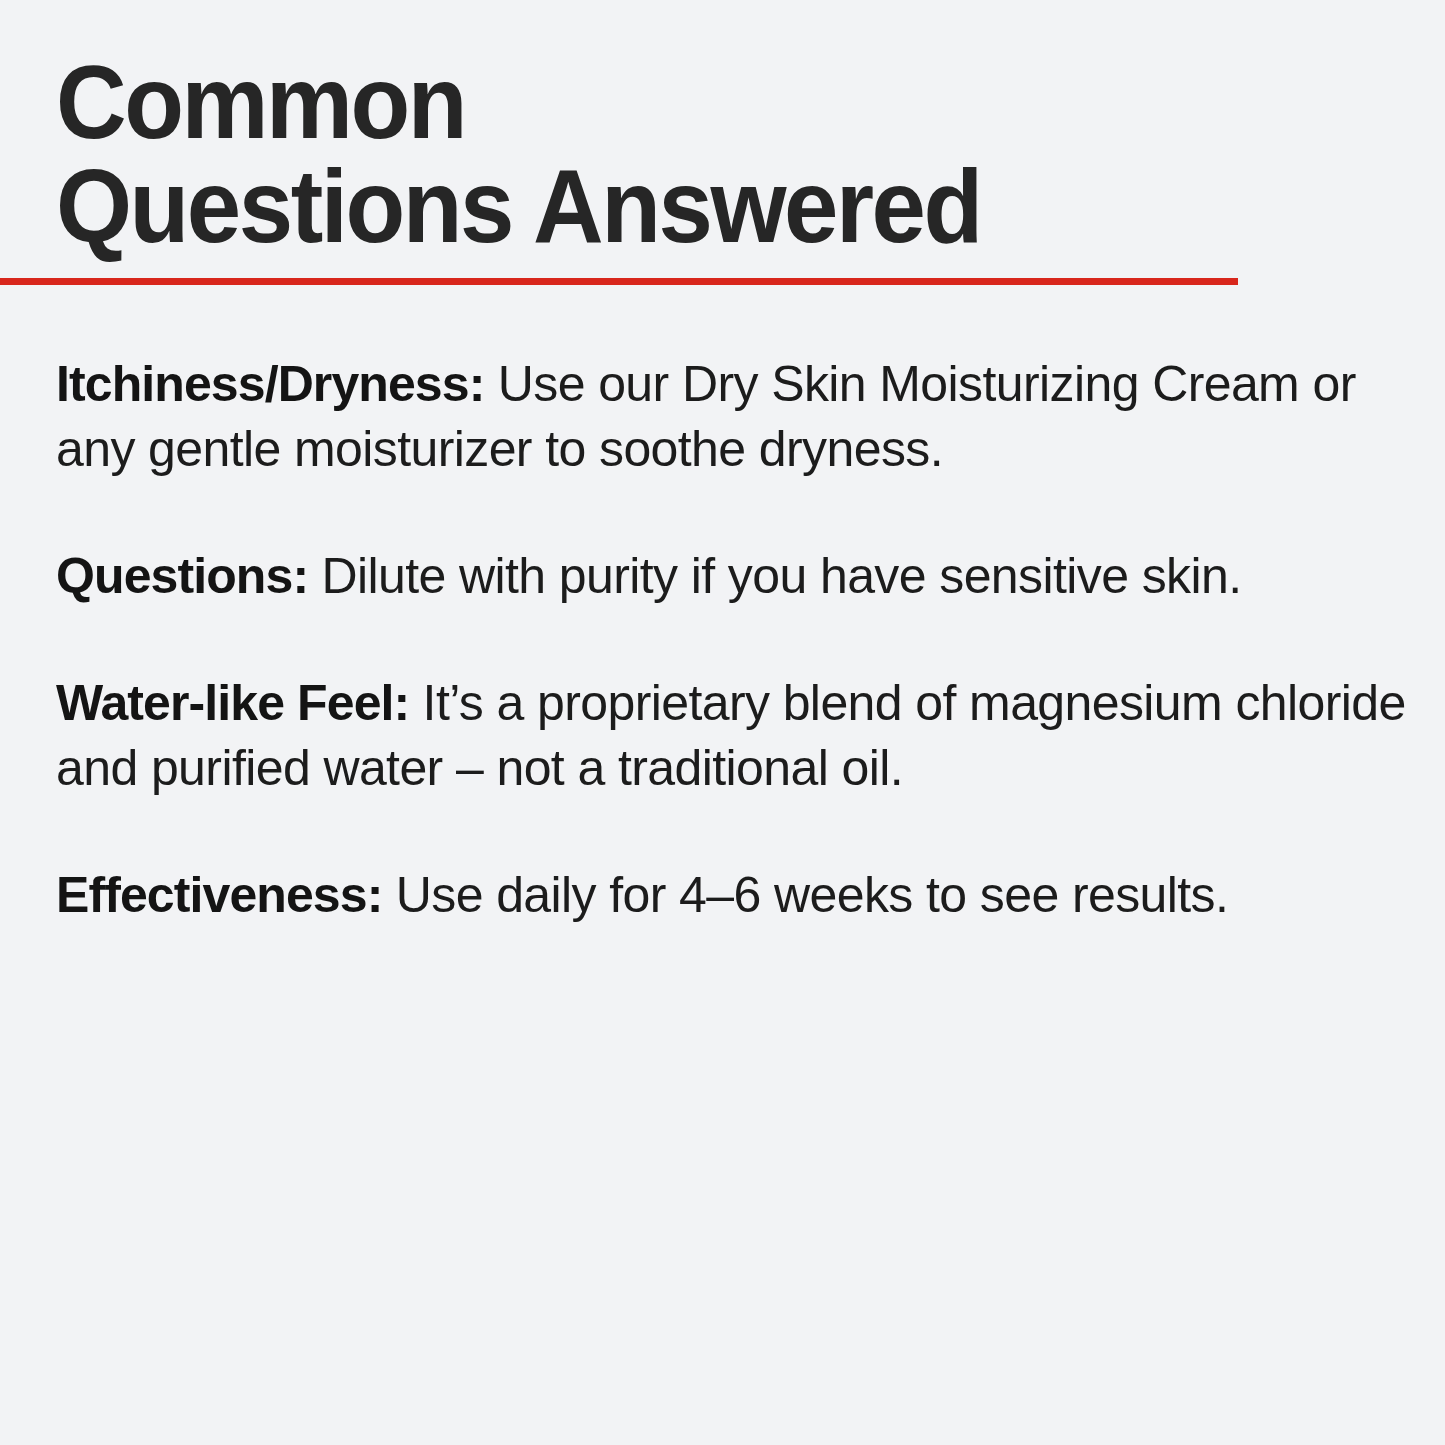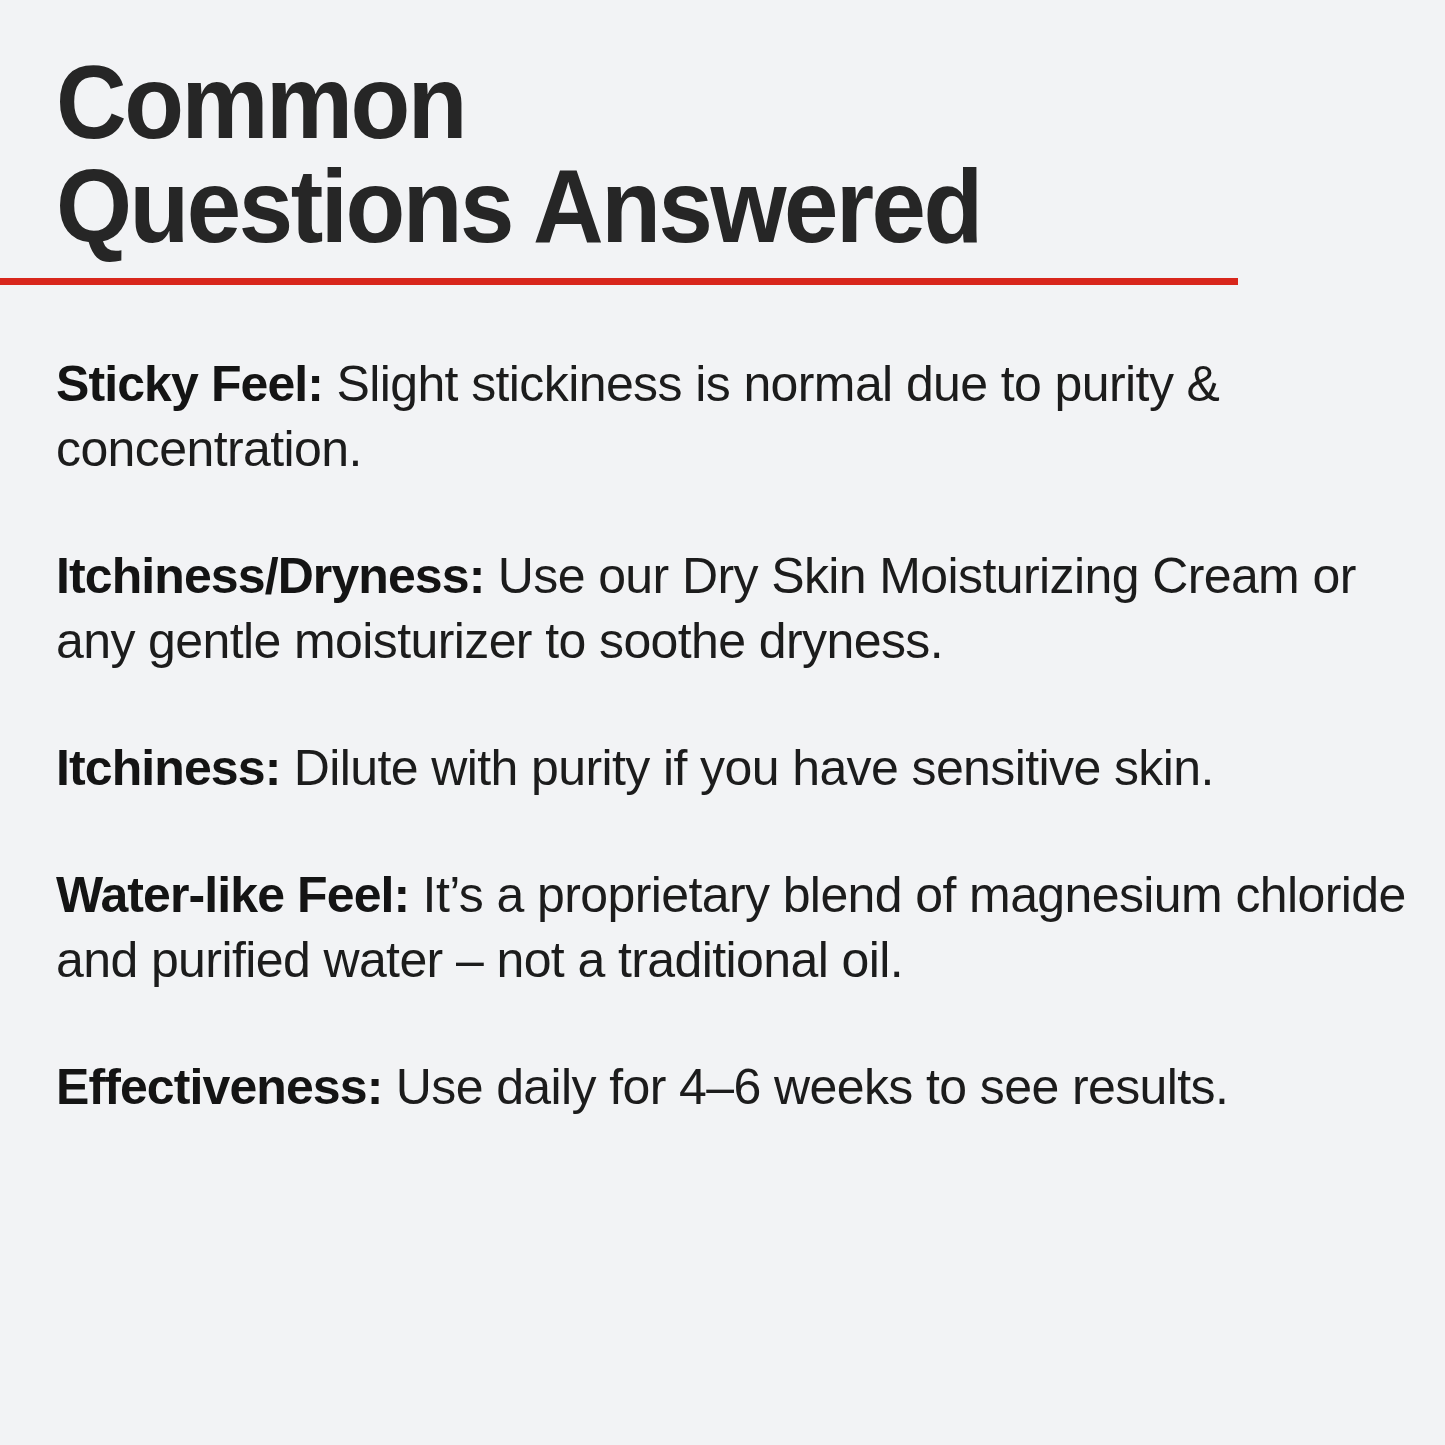--- a/index.html
+++ b/index.html
@@ -98,30 +98,27 @@
 
   <div class="heading-block">
     <span class="heading-line line-1">Common</span>
     <span class="heading-line line-2">Questions Answered</span>
   </div>
 
   <div class="red-rule"></div>
 
   <div class="body-block">
 
-    <p class="faq-item">
-      <span class="faq-label">Sticky Feel:</span><span class="faq-text"> Slight stickiness is normal due to purity &amp; concentration.</span>
-    </p>
 
     <p class="faq-item">
       <span class="faq-label">Itchiness/Dryness:</span><span class="faq-text"> Use our Dry Skin Moisturizing Cream or any gentle moisturizer to soothe dryness.</span>
     </p>
 
     <p class="faq-item">
-      <span class="faq-label">Itchiness:</span><span class="faq-text"> Dilute with purity if you have sensitive skin.</span>
+      <span class="faq-label">Questions:</span><span class="faq-text"> Dilute with purity if you have sensitive skin.</span>
     </p>
 
     <p class="faq-item">
       <span class="faq-label">Water-like Feel:</span><span class="faq-text"> It’s a proprietary blend of magnesium chloride and purified water – not a traditional oil.</span>
     </p>
 
     <p class="faq-item">
       <span class="faq-label">Effectiveness:</span><span class="faq-text"> Use daily for 4–6 weeks to see results.</span>
     </p>
 

